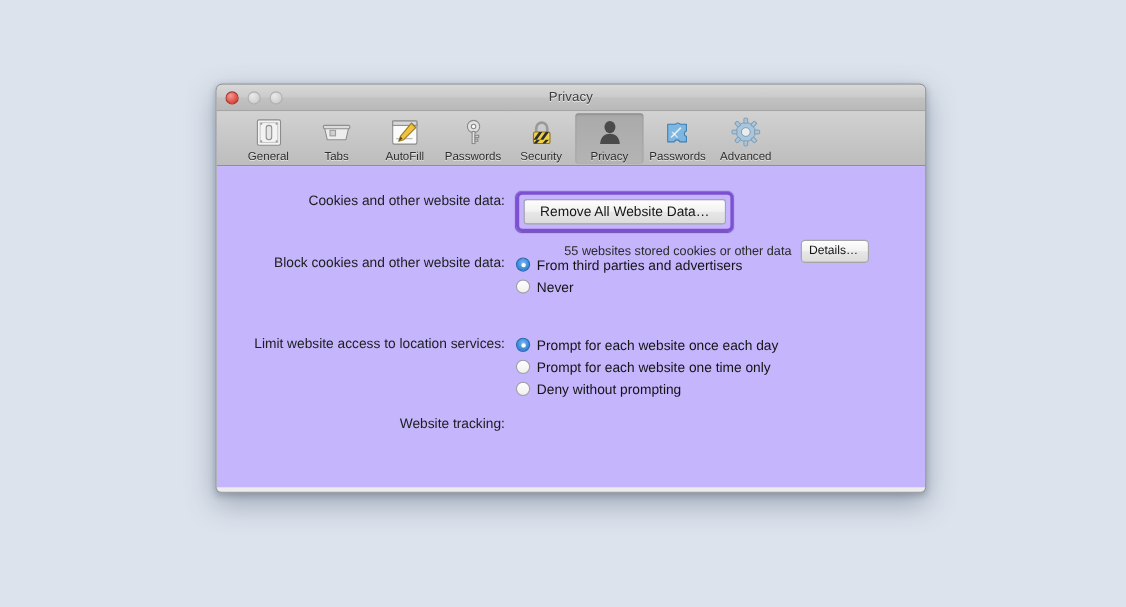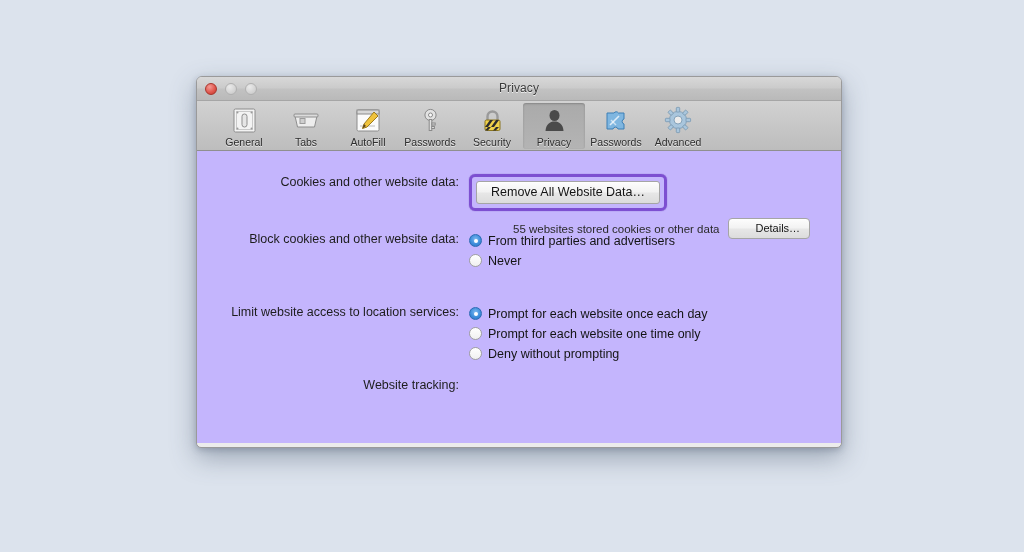--- a/index.html
+++ b/index.html
@@ -163,21 +163,21 @@
   }
 
   .subnote {
     font-size: 11.5px;
     color: #2a2a2a;
     white-space: nowrap;
     padding-left: 44px;
   }
   .btn-small {
     font-size: 11px;
-    padding: 2px 9px 3px 26px;
+    padding: 2px 9px 3px 6px;
   }
 
   
   .opt {
     display: flex;
     align-items: center;
     height: 19px;
     margin-bottom: 1px;
     white-space: nowrap;
   }

